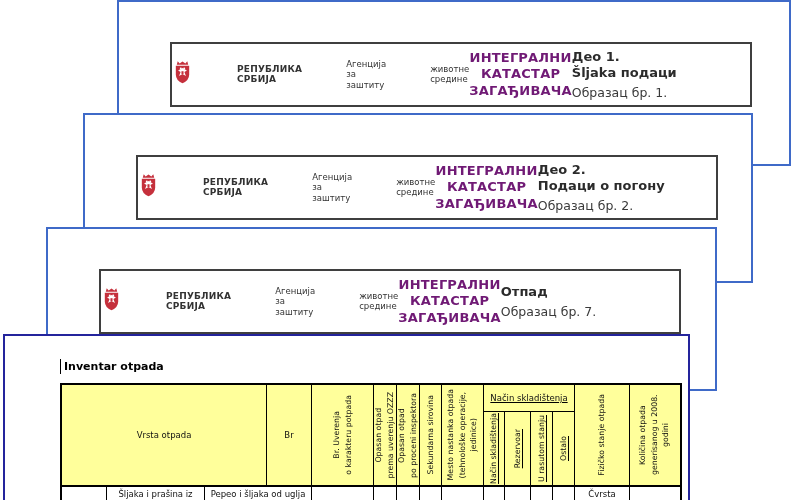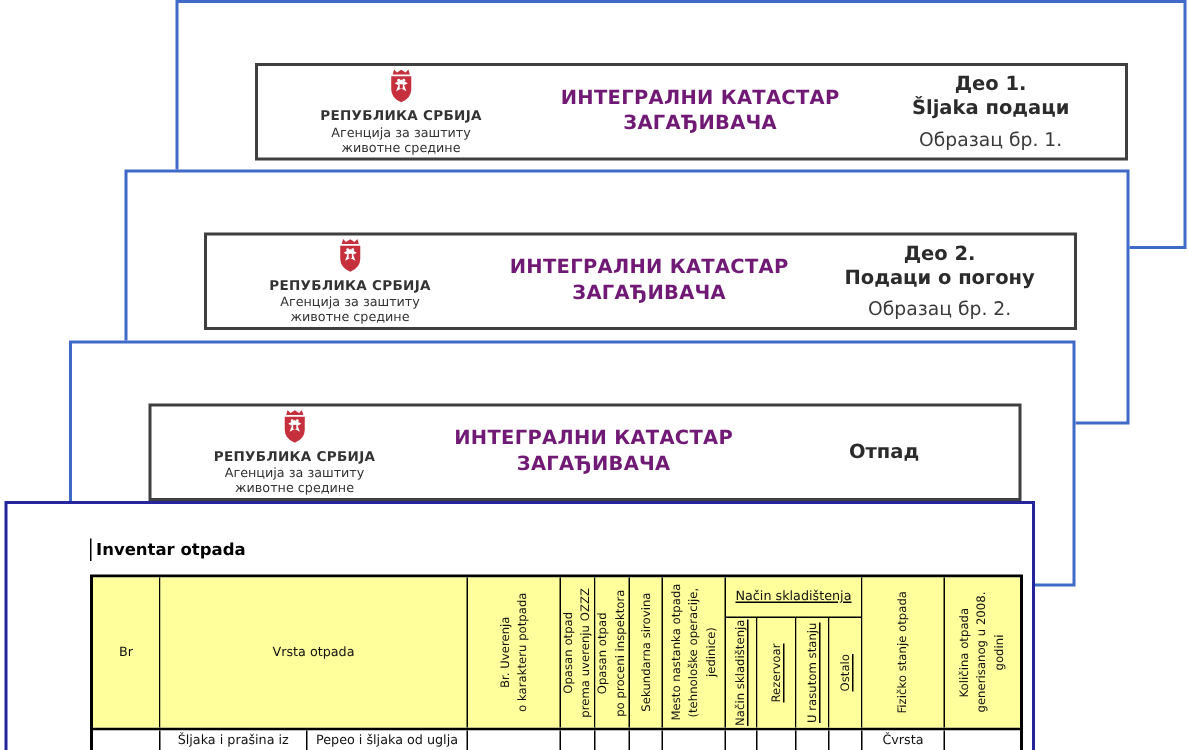--- a/index.html
+++ b/index.html
@@ -30,33 +30,34 @@
   .header-box {
     position: absolute; left: 51px; top: 40px;
     width: 582px; height: 65px;
     border: 2px solid #3f3f3f;
     box-sizing: border-box;
     display: flex; align-items: center;
     color: #333333;
   }
   .logo-block {
     flex: 0 0 33%;
-    display: flex; flex-direction: column; align-items: center; justify-content: center;
+    display: flex; flex-direction: row; align-items: center; justify-content: center;
     line-height: 1.18;
+    gap: 44px;
   }
   .logo-block svg { display: block; margin-bottom: 1px; }
   .org-country { font-size: 9px;   font-weight: bold; letter-spacing: 0.2px; }
   .org-agency  { font-size: 8.5px; font-weight: normal; }
   .title-block {
     flex: 1 1 auto; text-align: center;
     font-size: 13px; font-weight: bold; line-height: 1.25;
     color: #701a75; letter-spacing: 0.2px;
   }
   .part-block {
-    flex: 0 0 31%; text-align: center; color: #2b2b2b;
+    flex: 0 0 31%; color: #2b2b2b;
   }
   .part-title, .part-subtitle { font-size: 13px; font-weight: bold; line-height: 1.2; }
   .form-no { font-size: 12.5px; margin-top: 4px; color: #3a3a3a; }
 
   
   .tbl-title {
     position: absolute; left: 55px; top: 23px;
     font-size: 11px; font-weight: bold; color: #000;
     border-left: 1px solid #000; padding: 1px 0 1px 3px;
   }
@@ -199,30 +200,31 @@
         <div class="org-country">РЕПУБЛИКА СРБИЈА</div>
         <div class="org-agency">Агенција за заштиту</div>
         <div class="org-agency">животне средине</div>
       </div>
       <div class="title-block">
         <div>ИНТЕГРАЛНИ КАТАСТАР</div>
         <div>ЗАГАЂИВАЧА</div>
       </div>
       <div class="part-block">
         <div class="part-subtitle">Отпад</div>
+        <div class="form-no">Образац бр. 7.</div>
       </div>
     </div>
   </div>
 
   <div class="page page4">
     <div class="tbl-title">Inventar otpada</div>
     <div class="tbl">
       <div class="hrow">
+        <div class="hc w-vrsta">Vrsta otpada</div>
         <div class="hc w-br">Br</div>
-        <div class="hc w-vrsta">Vrsta otpada</div>
         <div class="hc w-uv">
             <span class="rot">Br. Uverenja
 o karakteru potpada</span>
           </div>
         <div class="hc w-ozzz">
             <span class="rot">Opasan otpad
 prema uverenju OZZZ</span>
           </div>
         <div class="hc w-insp">
             <span class="rot">Opasan otpad

